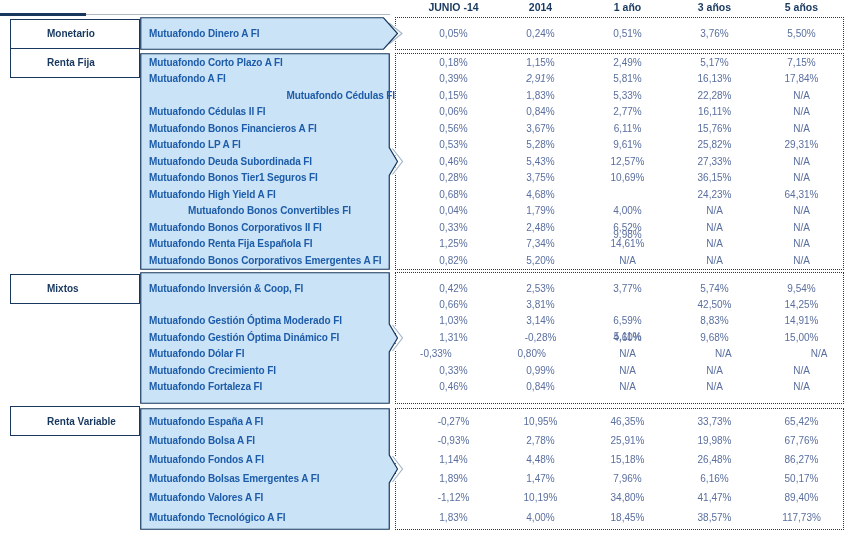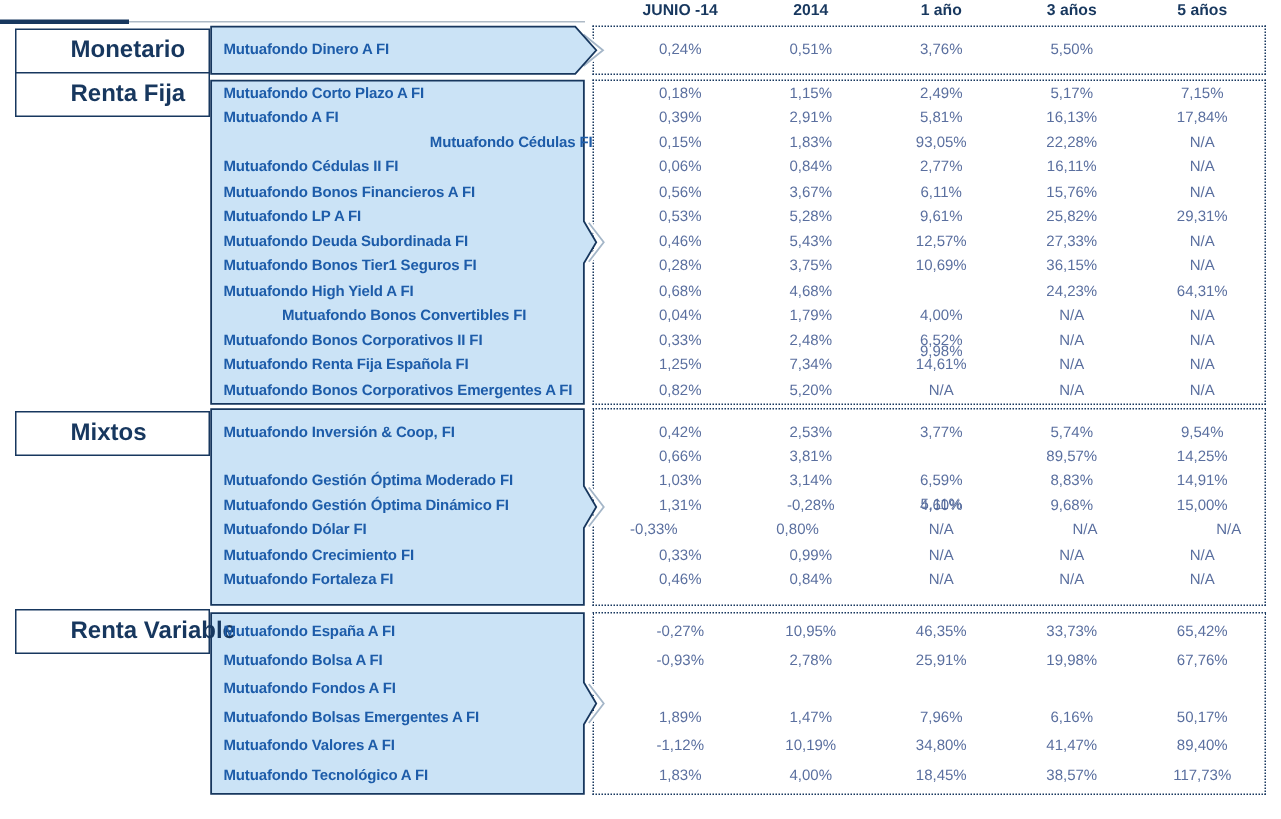--- a/index.html
+++ b/index.html
@@ -11,21 +11,21 @@
   .toprule-light{position:absolute;left:86px;top:14px;width:304px;height:1px;background:#AEBAC6;}
   .header-row{position:absolute;left:410px;top:1px;width:435px;height:13px;display:flex;}
   .header-cell{
     width:87px;text-align:center;font-size:10.5px;font-weight:bold;color:#17375E;
     line-height:13px;white-space:nowrap;
   }
   .cat-box{
     position:absolute;left:10px;width:130px;height:30px;background:#ffffff;
     border:1.5px solid #17375E;box-sizing:border-box;
     display:flex;align-items:center;padding-left:36px;
-    font-size:16px;font-weight:bold;color:#17375E;white-space:nowrap;
+    font-size:10px;font-weight:bold;color:#17375E;white-space:nowrap;
   }
   .fund-shape{position:absolute;overflow:visible;}
   .names-wrap{position:absolute;left:140px;width:250px;}
   .fund-name{
     position:absolute;left:0;width:246px;padding-left:9px;
     font-size:10px;font-weight:bold;color:#1D5CA9;white-space:nowrap;
     letter-spacing:-0.1px;
   }
   .data-box{
     position:absolute;left:395px;width:449px;box-sizing:border-box;
@@ -53,20 +53,21 @@
     <svg class="fund-shape" width="266" height="33" viewBox="0 0 266 33" style="left: 140px; top: 17px;">
       <path d="M249 6 L262 16.5 L249 27" fill="none" stroke="#ffffff" stroke-width="4"></path>
       <path d="M249 6 L262 16.5 L249 27" fill="none" stroke="#A4B6C8" stroke-width="1.2"></path>
       <path d="M0.75 0.75 L243.5 0.75 L257.5 16.5 L243.5 32.25 L0.75 32.25 Z" fill="#CBE3F6" stroke="#17375E" stroke-width="1.2"></path>
     </svg>
     <div class="cat-box" style="top: 18.5px;">Monetario</div>
     <div class="names-wrap" style="top: 17px; height: 33px;">
       <div class="fund-name" style="top: 0px; height: 33px; line-height: 33px;">Mutuafondo Dinero A FI</div>
     </div>
     <div class="value-row" style="top: 17px; height: 33px;">
+      <div class="value-cell" style="line-height: 33px;">0,05%</div>
       <div class="value-cell" style="line-height: 33px;">0,24%</div>
       <div class="value-cell" style="line-height: 33px;">0,51%</div>
       <div class="value-cell" style="line-height: 33px;">3,76%</div>
       <div class="value-cell" style="line-height: 33px;">5,50%</div>
     </div>
     <div class="data-box" style="top: 53px; height: 217px;"></div>
     <svg class="fund-shape" width="266" height="217" viewBox="0 0 266 217" style="left: 140px; top: 53px;">
       <path d="M252.5 95.5 L262.5 108.5 L252.5 121.5" fill="none" stroke="#ffffff" stroke-width="4"></path>
       <path d="M252.5 95.5 L262.5 108.5 L252.5 121.5" fill="none" stroke="#A4B6C8" stroke-width="1.2"></path>
       <path d="M0.75 0.75 L249.25 0.75 L249.25 94.5 L257.5 108.5 L249.25 122.5 L249.25 216.25 L0.75 216.25 Z" fill="#CBE3F6" stroke="#17375E" stroke-width="1.2"></path>
@@ -89,29 +90,29 @@
     </div>
     <div class="value-row" style="top: 54.5px; height: 16.5px;">
       <div class="value-cell" style="line-height: 16.5px;">0,18%</div>
       <div class="value-cell" style="line-height: 16.5px;">1,15%</div>
       <div class="value-cell" style="line-height: 16.5px;">2,49%</div>
       <div class="value-cell" style="line-height: 16.5px;">5,17%</div>
       <div class="value-cell" style="line-height: 16.5px;">7,15%</div>
     </div>
     <div class="value-row" style="top: 71px; height: 16.5px;">
       <div class="value-cell" style="line-height: 16.5px;">0,39%</div>
-      <div class="value-cell" style="line-height: 16.5px;">2,91%</div>
+      <div class="value-cell" style="line-height: 16.5px; font-style: italic;">2,91%</div>
       <div class="value-cell" style="line-height: 16.5px;">5,81%</div>
       <div class="value-cell" style="line-height: 16.5px;">16,13%</div>
       <div class="value-cell" style="line-height: 16.5px;">17,84%</div>
     </div>
     <div class="value-row" style="top: 87.5px; height: 16.5px;">
       <div class="value-cell" style="line-height: 16.5px;">0,15%</div>
       <div class="value-cell" style="line-height: 16.5px;">1,83%</div>
-      <div class="value-cell" style="line-height: 16.5px;">93,05%</div>
+      <div class="value-cell" style="line-height: 16.5px;">5,33%</div>
       <div class="value-cell" style="line-height: 16.5px;">22,28%</div>
       <div class="value-cell" style="line-height: 16.5px;">N/A</div>
     </div>
     <div class="value-row" style="top: 104px; height: 16.5px;">
       <div class="value-cell" style="line-height: 16.5px;">0,06%</div>
       <div class="value-cell" style="line-height: 16.5px;">0,84%</div>
       <div class="value-cell" style="line-height: 16.5px;">2,77%</div>
       <div class="value-cell" style="line-height: 16.5px;">16,11%</div>
       <div class="value-cell" style="line-height: 16.5px;">N/A</div>
     </div>
@@ -197,21 +198,21 @@
       <div class="value-cell" style="line-height: 16.4px;">0,42%</div>
       <div class="value-cell" style="line-height: 16.4px;">2,53%</div>
       <div class="value-cell" style="line-height: 16.4px;">3,77%</div>
       <div class="value-cell" style="line-height: 16.4px;">5,74%</div>
       <div class="value-cell" style="line-height: 16.4px;">9,54%</div>
     </div>
     <div class="value-row" style="top: 296.9px; height: 16.4px;">
       <div class="value-cell" style="line-height: 16.4px;">0,66%</div>
       <div class="value-cell" style="line-height: 16.4px;">3,81%</div>
       <div class="value-cell" style="line-height: 16.4px; margin-top: 32px;">5,11%</div>
-      <div class="value-cell" style="line-height: 16.4px;">89,57%</div>
+      <div class="value-cell" style="line-height: 16.4px;">42,50%</div>
       <div class="value-cell" style="line-height: 16.4px;">14,25%</div>
     </div>
     <div class="value-row" style="top: 313.3px; height: 16.4px;">
       <div class="value-cell" style="line-height: 16.4px;">1,03%</div>
       <div class="value-cell" style="line-height: 16.4px;">3,14%</div>
       <div class="value-cell" style="line-height: 16.4px;">6,59%</div>
       <div class="value-cell" style="line-height: 16.4px;">8,83%</div>
       <div class="value-cell" style="line-height: 16.4px;">14,91%</div>
     </div>
     <div class="value-row" style="top: 329.7px; height: 16.4px;">
@@ -264,20 +265,27 @@
       <div class="value-cell" style="line-height: 19.2px;">33,73%</div>
       <div class="value-cell" style="line-height: 19.2px;">65,42%</div>
     </div>
     <div class="value-row" style="top: 430.7px; height: 19.2px;">
       <div class="value-cell" style="line-height: 19.2px;">-0,93%</div>
       <div class="value-cell" style="line-height: 19.2px;">2,78%</div>
       <div class="value-cell" style="line-height: 19.2px;">25,91%</div>
       <div class="value-cell" style="line-height: 19.2px;">19,98%</div>
       <div class="value-cell" style="line-height: 19.2px;">67,76%</div>
     </div>
+    <div class="value-row" style="top: 449.9px; height: 19.2px;">
+      <div class="value-cell" style="line-height: 19.2px;">1,14%</div>
+      <div class="value-cell" style="line-height: 19.2px;">4,48%</div>
+      <div class="value-cell" style="line-height: 19.2px;">15,18%</div>
+      <div class="value-cell" style="line-height: 19.2px;">26,48%</div>
+      <div class="value-cell" style="line-height: 19.2px;">86,27%</div>
+    </div>
     <div class="value-row" style="top: 469.1px; height: 19.2px;">
       <div class="value-cell" style="line-height: 19.2px;">1,89%</div>
       <div class="value-cell" style="line-height: 19.2px;">1,47%</div>
       <div class="value-cell" style="line-height: 19.2px;">7,96%</div>
       <div class="value-cell" style="line-height: 19.2px;">6,16%</div>
       <div class="value-cell" style="line-height: 19.2px;">50,17%</div>
     </div>
     <div class="value-row" style="top: 488.3px; height: 19.2px;">
       <div class="value-cell" style="line-height: 19.2px;">-1,12%</div>
       <div class="value-cell" style="line-height: 19.2px;">10,19%</div>

